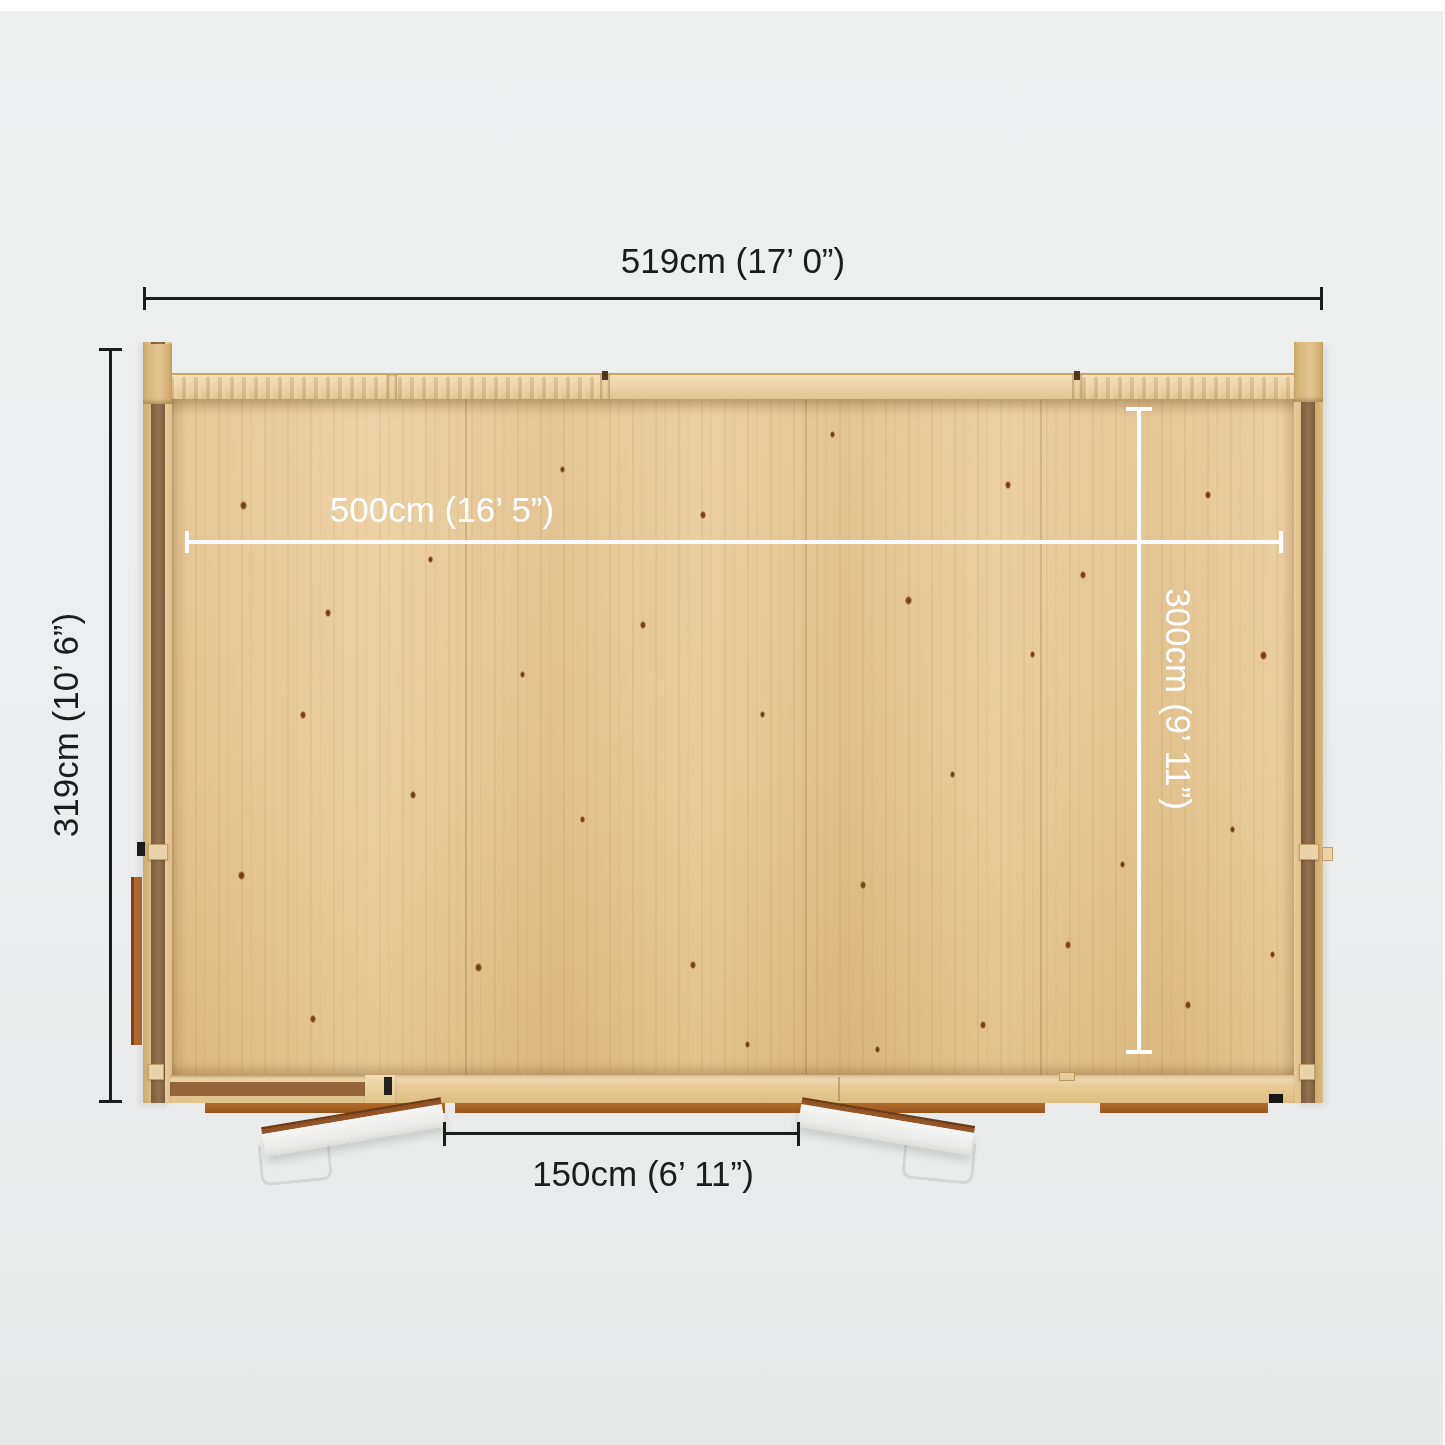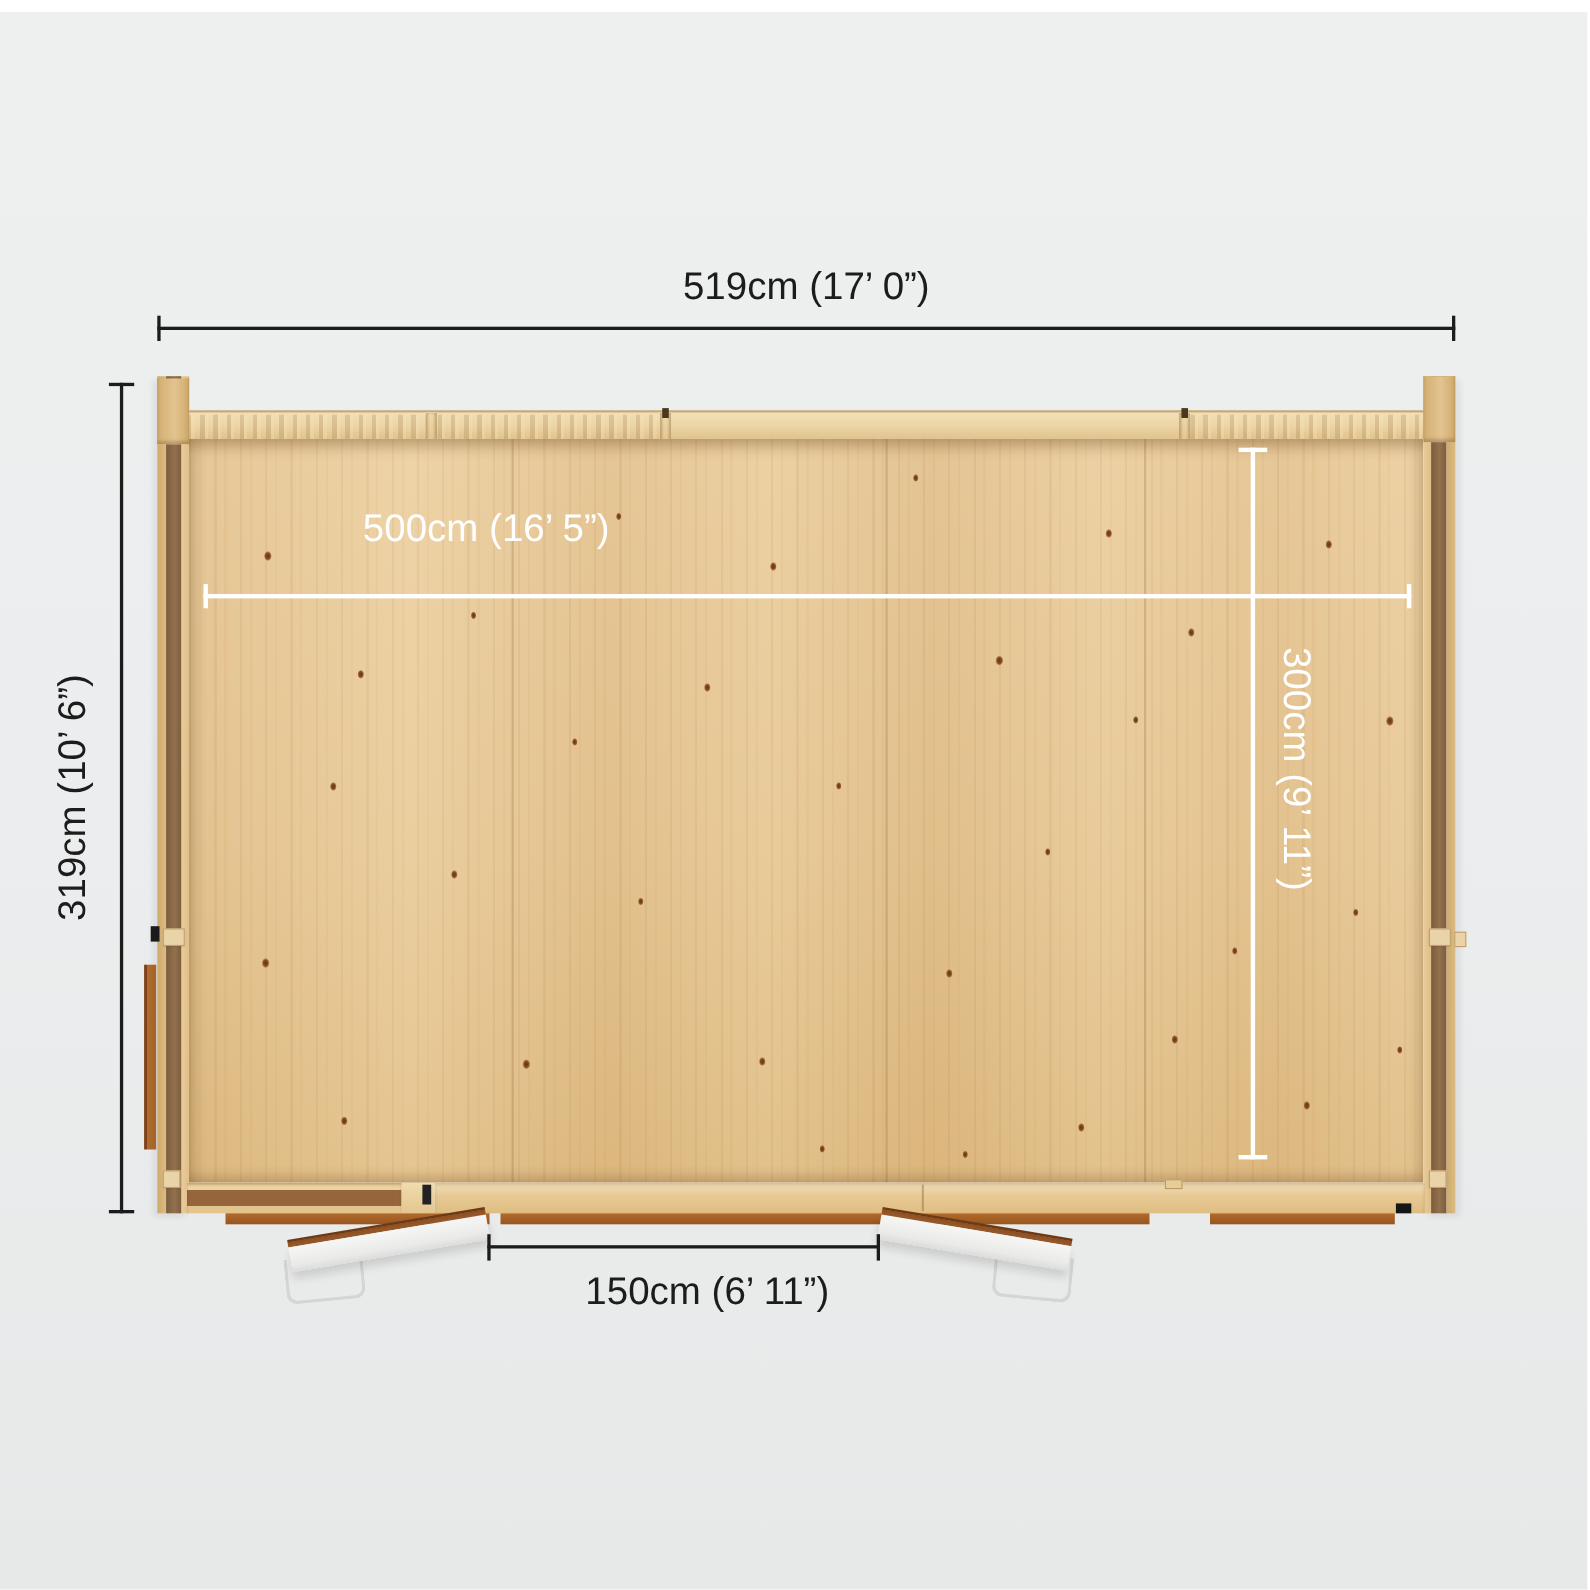--- a/index.html
+++ b/index.html
@@ -203,21 +203,21 @@
     <div class="abs dim-line" style="left:109px;top:337px;width:3px;height:755px;"></div>
     <div class="abs dim-tick" style="left:99px;top:337px;width:23px;height:3px;"></div>
     <div class="abs dim-tick" style="left:99px;top:1089px;width:23px;height:3px;"></div>
     <div class="abs dim-label rot-ccw" style="left:66px;top:714px;">319cm (10’ 6”)</div>
   </div>
 
   <div>
     <div class="abs dim-line white" style="left:185px;top:529px;width:1098px;height:4px;"></div>
     <div class="abs dim-tick white" style="left:185px;top:520px;width:4px;height:22px;"></div>
     <div class="abs dim-tick white" style="left:1279px;top:520px;width:4px;height:22px;"></div>
-    <div class="abs dim-label white" style="left:442px;top:470px;text-align:center;">500cm (16’ 5”)</div>
+    <div class="abs dim-label white" style="left:442px;top:499px;text-align:center;">500cm (16’ 5”)</div>
   </div>
 
   <div>
     <div class="abs dim-line white" style="left:1137px;top:396px;width:4px;height:647px;"></div>
     <div class="abs dim-tick white" style="left:1126px;top:396px;width:26px;height:4px;"></div>
     <div class="abs dim-tick white" style="left:1126px;top:1039px;width:26px;height:4px;"></div>
     <div class="abs dim-label white rot-cw" style="left:1178px;top:688px;">300cm (9’ 11”)</div>
   </div>
 
   <div>

